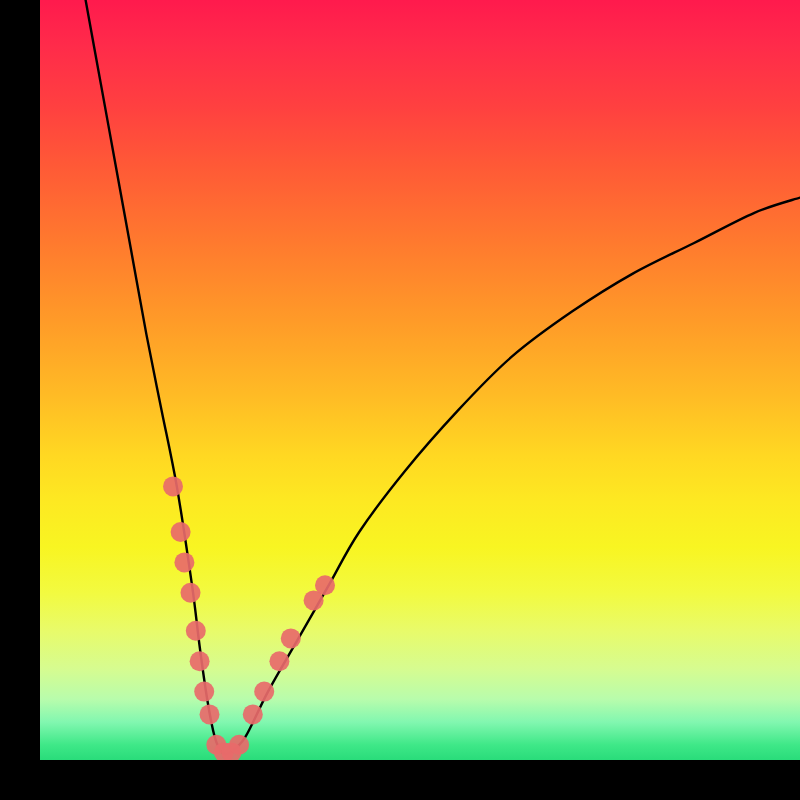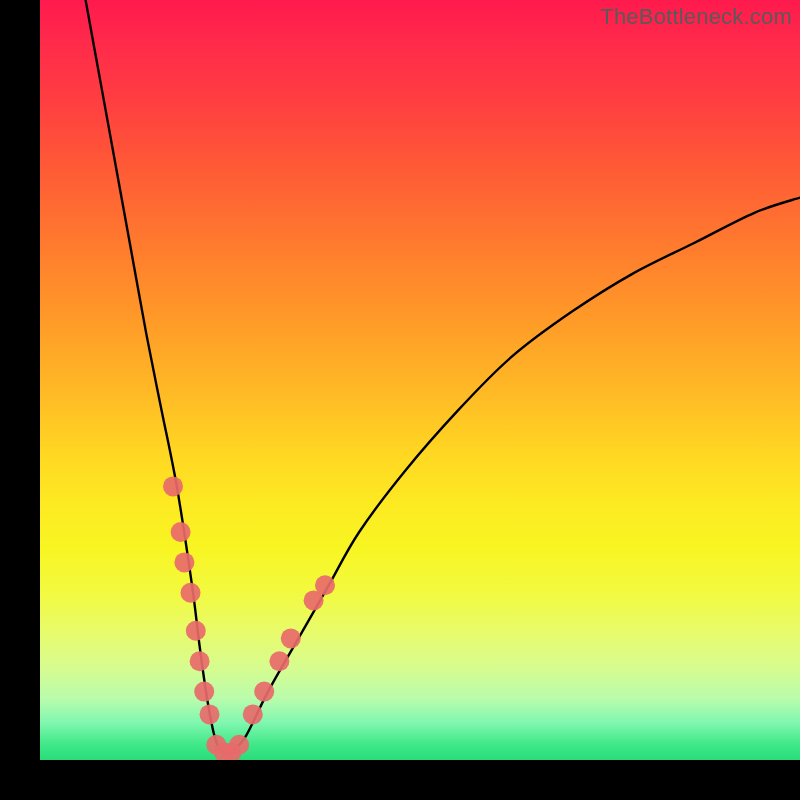--- a/index.html
+++ b/index.html
@@ -59,21 +59,20 @@
     top: 0;
     width: 760px;
     height: 760px;
   }
 </style>
 </head>
 <body>
 
 <div class="frame">
   <div class="plot-area">
-    <div class="watermark">TheBottleneck.com</div>
     <svg class="curve" viewBox="0 0 760 760" preserveAspectRatio="none">
       <path id="curve-path" fill="none" stroke="#000000" stroke-width="2.4" stroke-linecap="round" stroke-linejoin="round" d="M 45.6 0.0 C 48.1 13.9, 55.7 55.7, 60.8 83.6 C 65.9 111.5, 70.9 139.3, 76.0 167.2 C 81.1 195.1, 86.1 222.9, 91.2 250.8 C 96.3 278.7, 101.3 307.8, 106.4 334.4 C 111.5 361.0, 116.5 385.1, 121.6 410.4 C 126.7 435.7, 131.7 457.3, 136.8 486.4 C 141.9 515.5, 148.2 558.6, 152.0 585.2 C 155.8 611.8, 157.1 627.0, 159.6 646.0 C 162.1 665.0, 164.7 684.0, 167.2 699.2 C 169.7 714.4, 172.3 728.3, 174.8 737.2 C 177.3 746.1, 179.9 749.9, 182.4 752.4 C 184.9 754.9, 186.2 754.9, 190.0 752.4 C 193.8 749.9, 198.9 747.3, 205.2 737.2 C 211.5 727.1, 219.1 708.1, 228.0 691.6 C 236.9 675.1, 248.3 656.1, 258.4 638.4 C 268.5 620.7, 278.7 602.9, 288.8 585.2 C 298.9 567.5, 306.5 551.0, 319.2 532.0 C 331.9 513.0, 348.3 491.5, 364.8 471.2 C 381.3 450.9, 400.3 429.4, 418.0 410.4 C 435.7 391.4, 452.2 373.7, 471.2 357.2 C 490.2 340.7, 511.7 325.5, 532.0 311.6 C 552.3 297.7, 572.5 285.0, 592.8 273.6 C 613.1 262.2, 633.3 253.3, 653.6 243.2 C 673.9 233.1, 696.7 220.4, 714.4 212.8 C 732.1 205.2, 752.4 200.1, 760.0 197.6"></path>
       <g id="dots-group">
           <circle cx="133.0" cy="486.4" r="10" fill="#e86a6a" stroke="#c94f4f" stroke-width="0" opacity="0.92"></circle>
           <circle cx="140.6" cy="532.0" r="10" fill="#e86a6a" stroke="#c94f4f" stroke-width="0" opacity="0.92"></circle>
           <circle cx="144.4" cy="562.4" r="10" fill="#e86a6a" stroke="#c94f4f" stroke-width="0" opacity="0.92"></circle>
           <circle cx="150.5" cy="592.8" r="10" fill="#e86a6a" stroke="#c94f4f" stroke-width="0" opacity="0.92"></circle>
           <circle cx="155.8" cy="630.8" r="10" fill="#e86a6a" stroke="#c94f4f" stroke-width="0" opacity="0.92"></circle>
           <circle cx="159.6" cy="661.2" r="10" fill="#e86a6a" stroke="#c94f4f" stroke-width="0" opacity="0.92"></circle>
           <circle cx="164.2" cy="691.6" r="10" fill="#e86a6a" stroke="#c94f4f" stroke-width="0" opacity="0.92"></circle>

